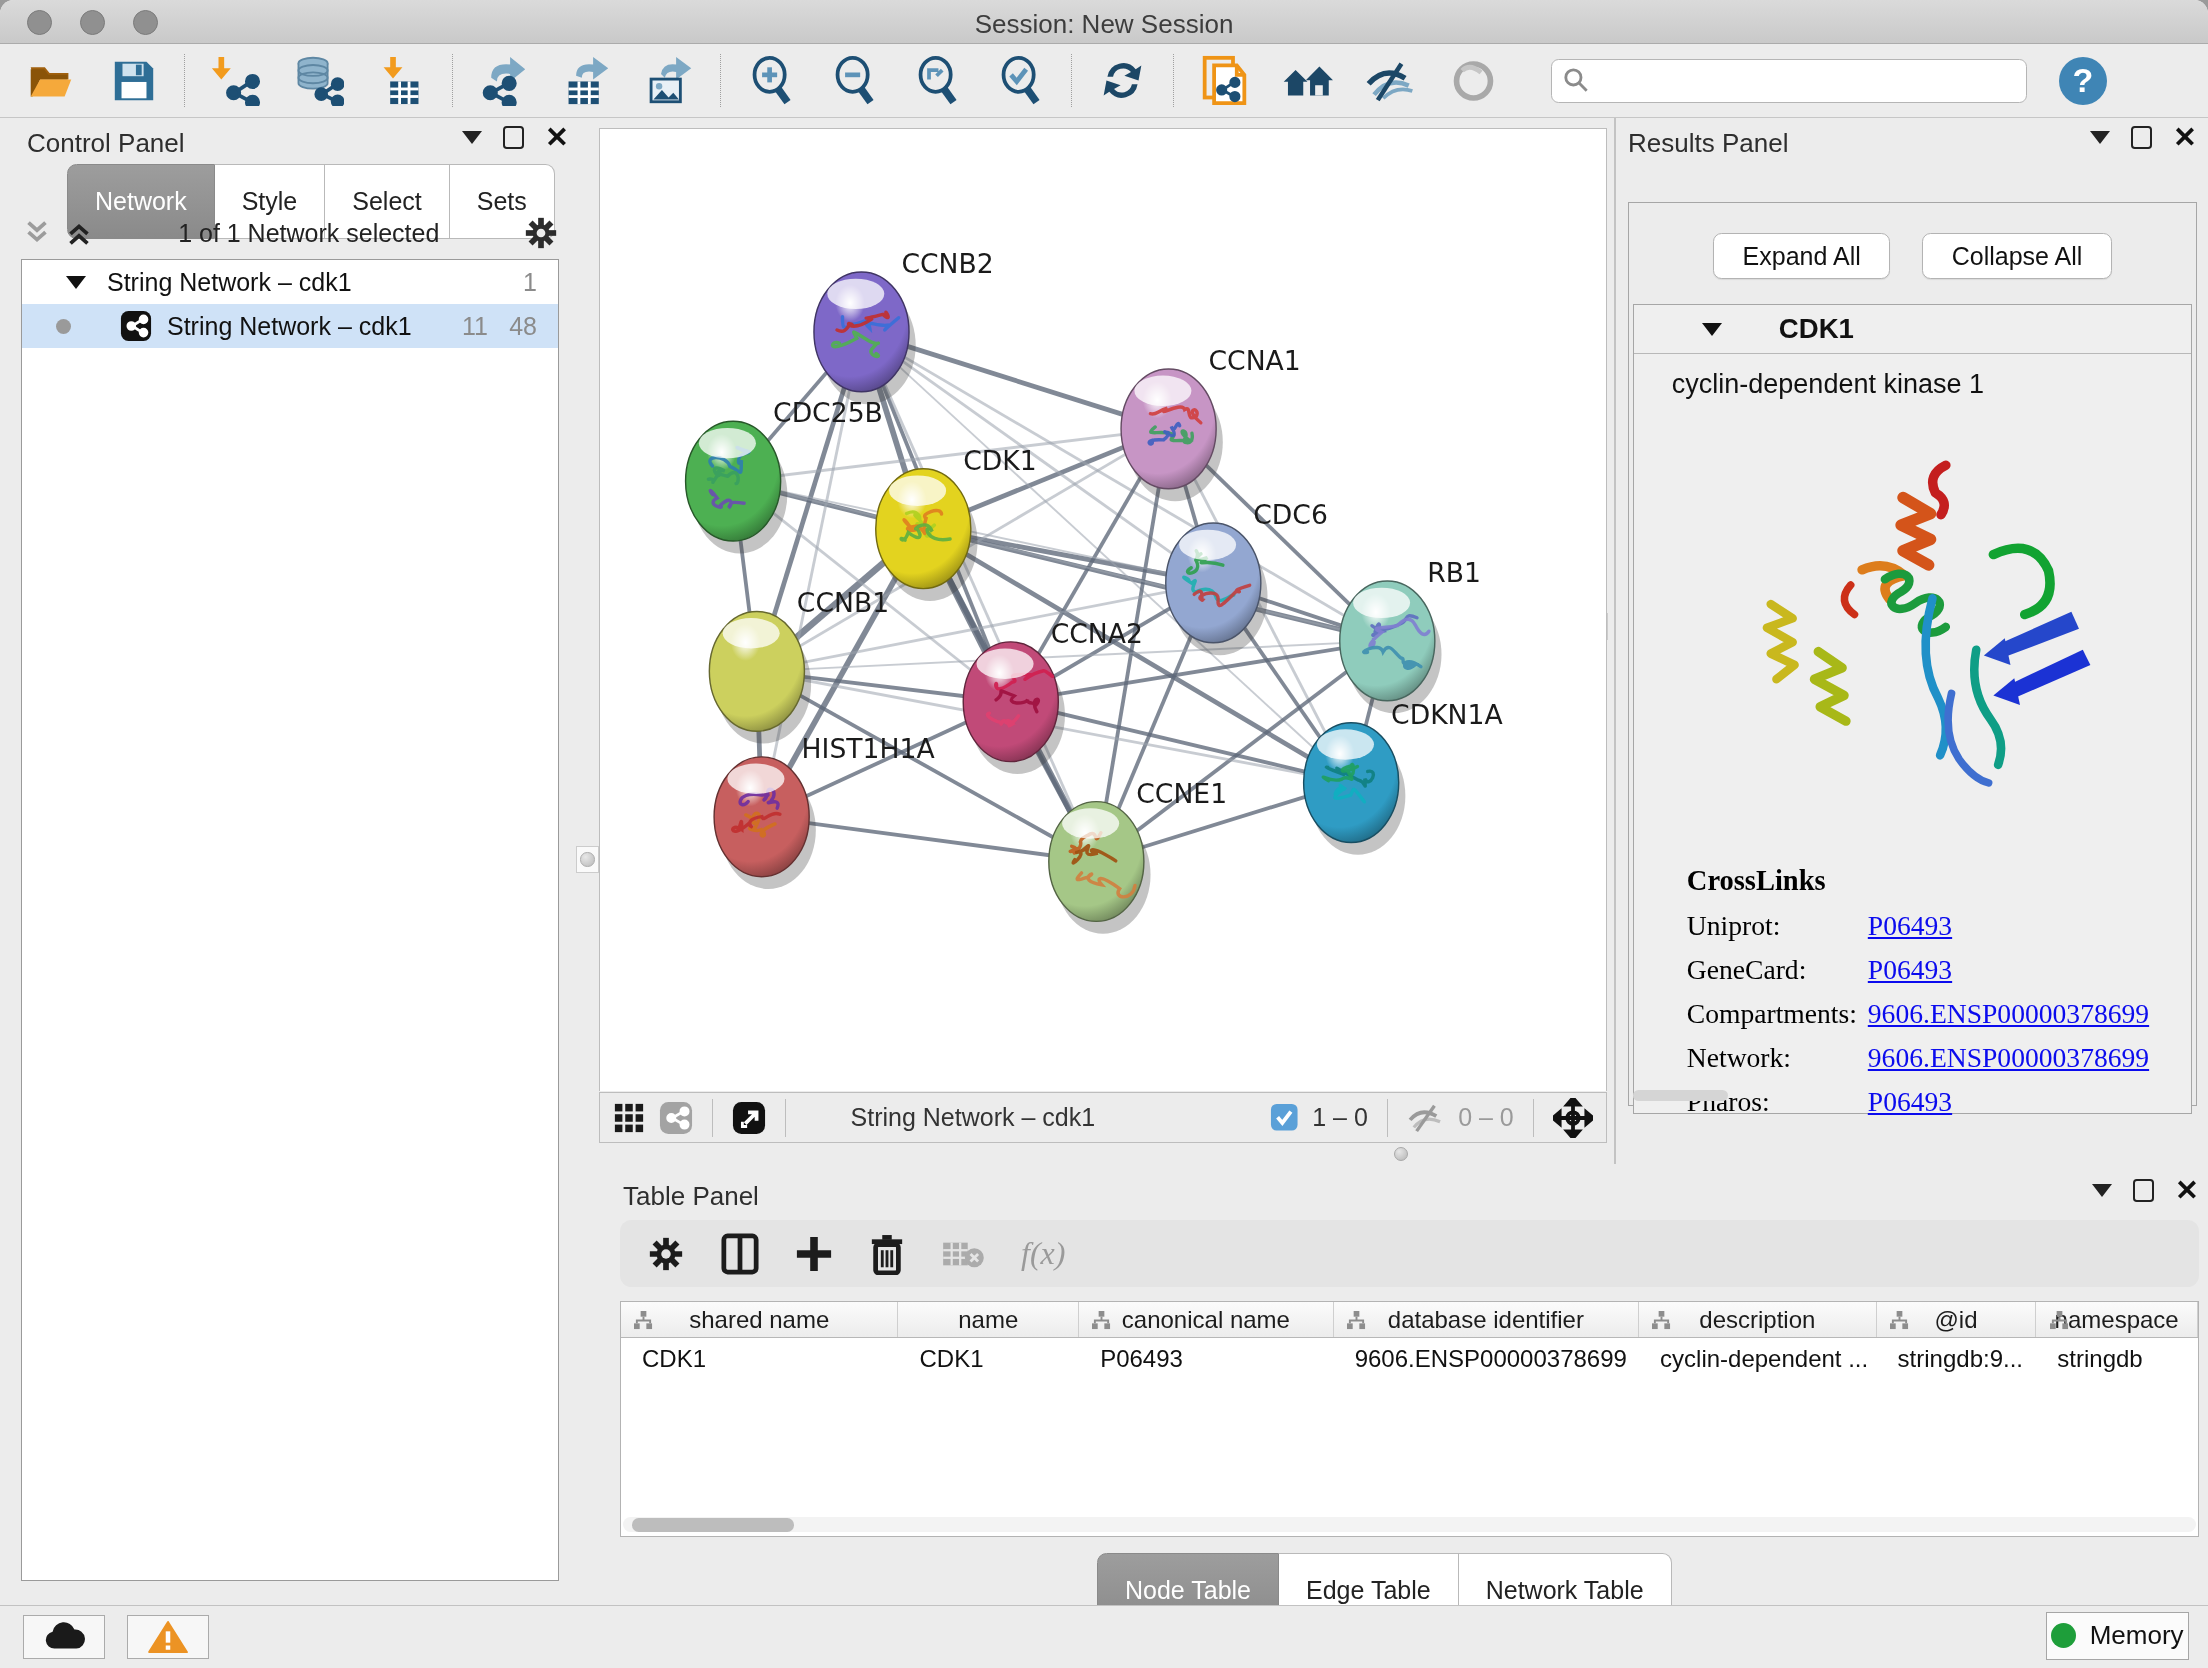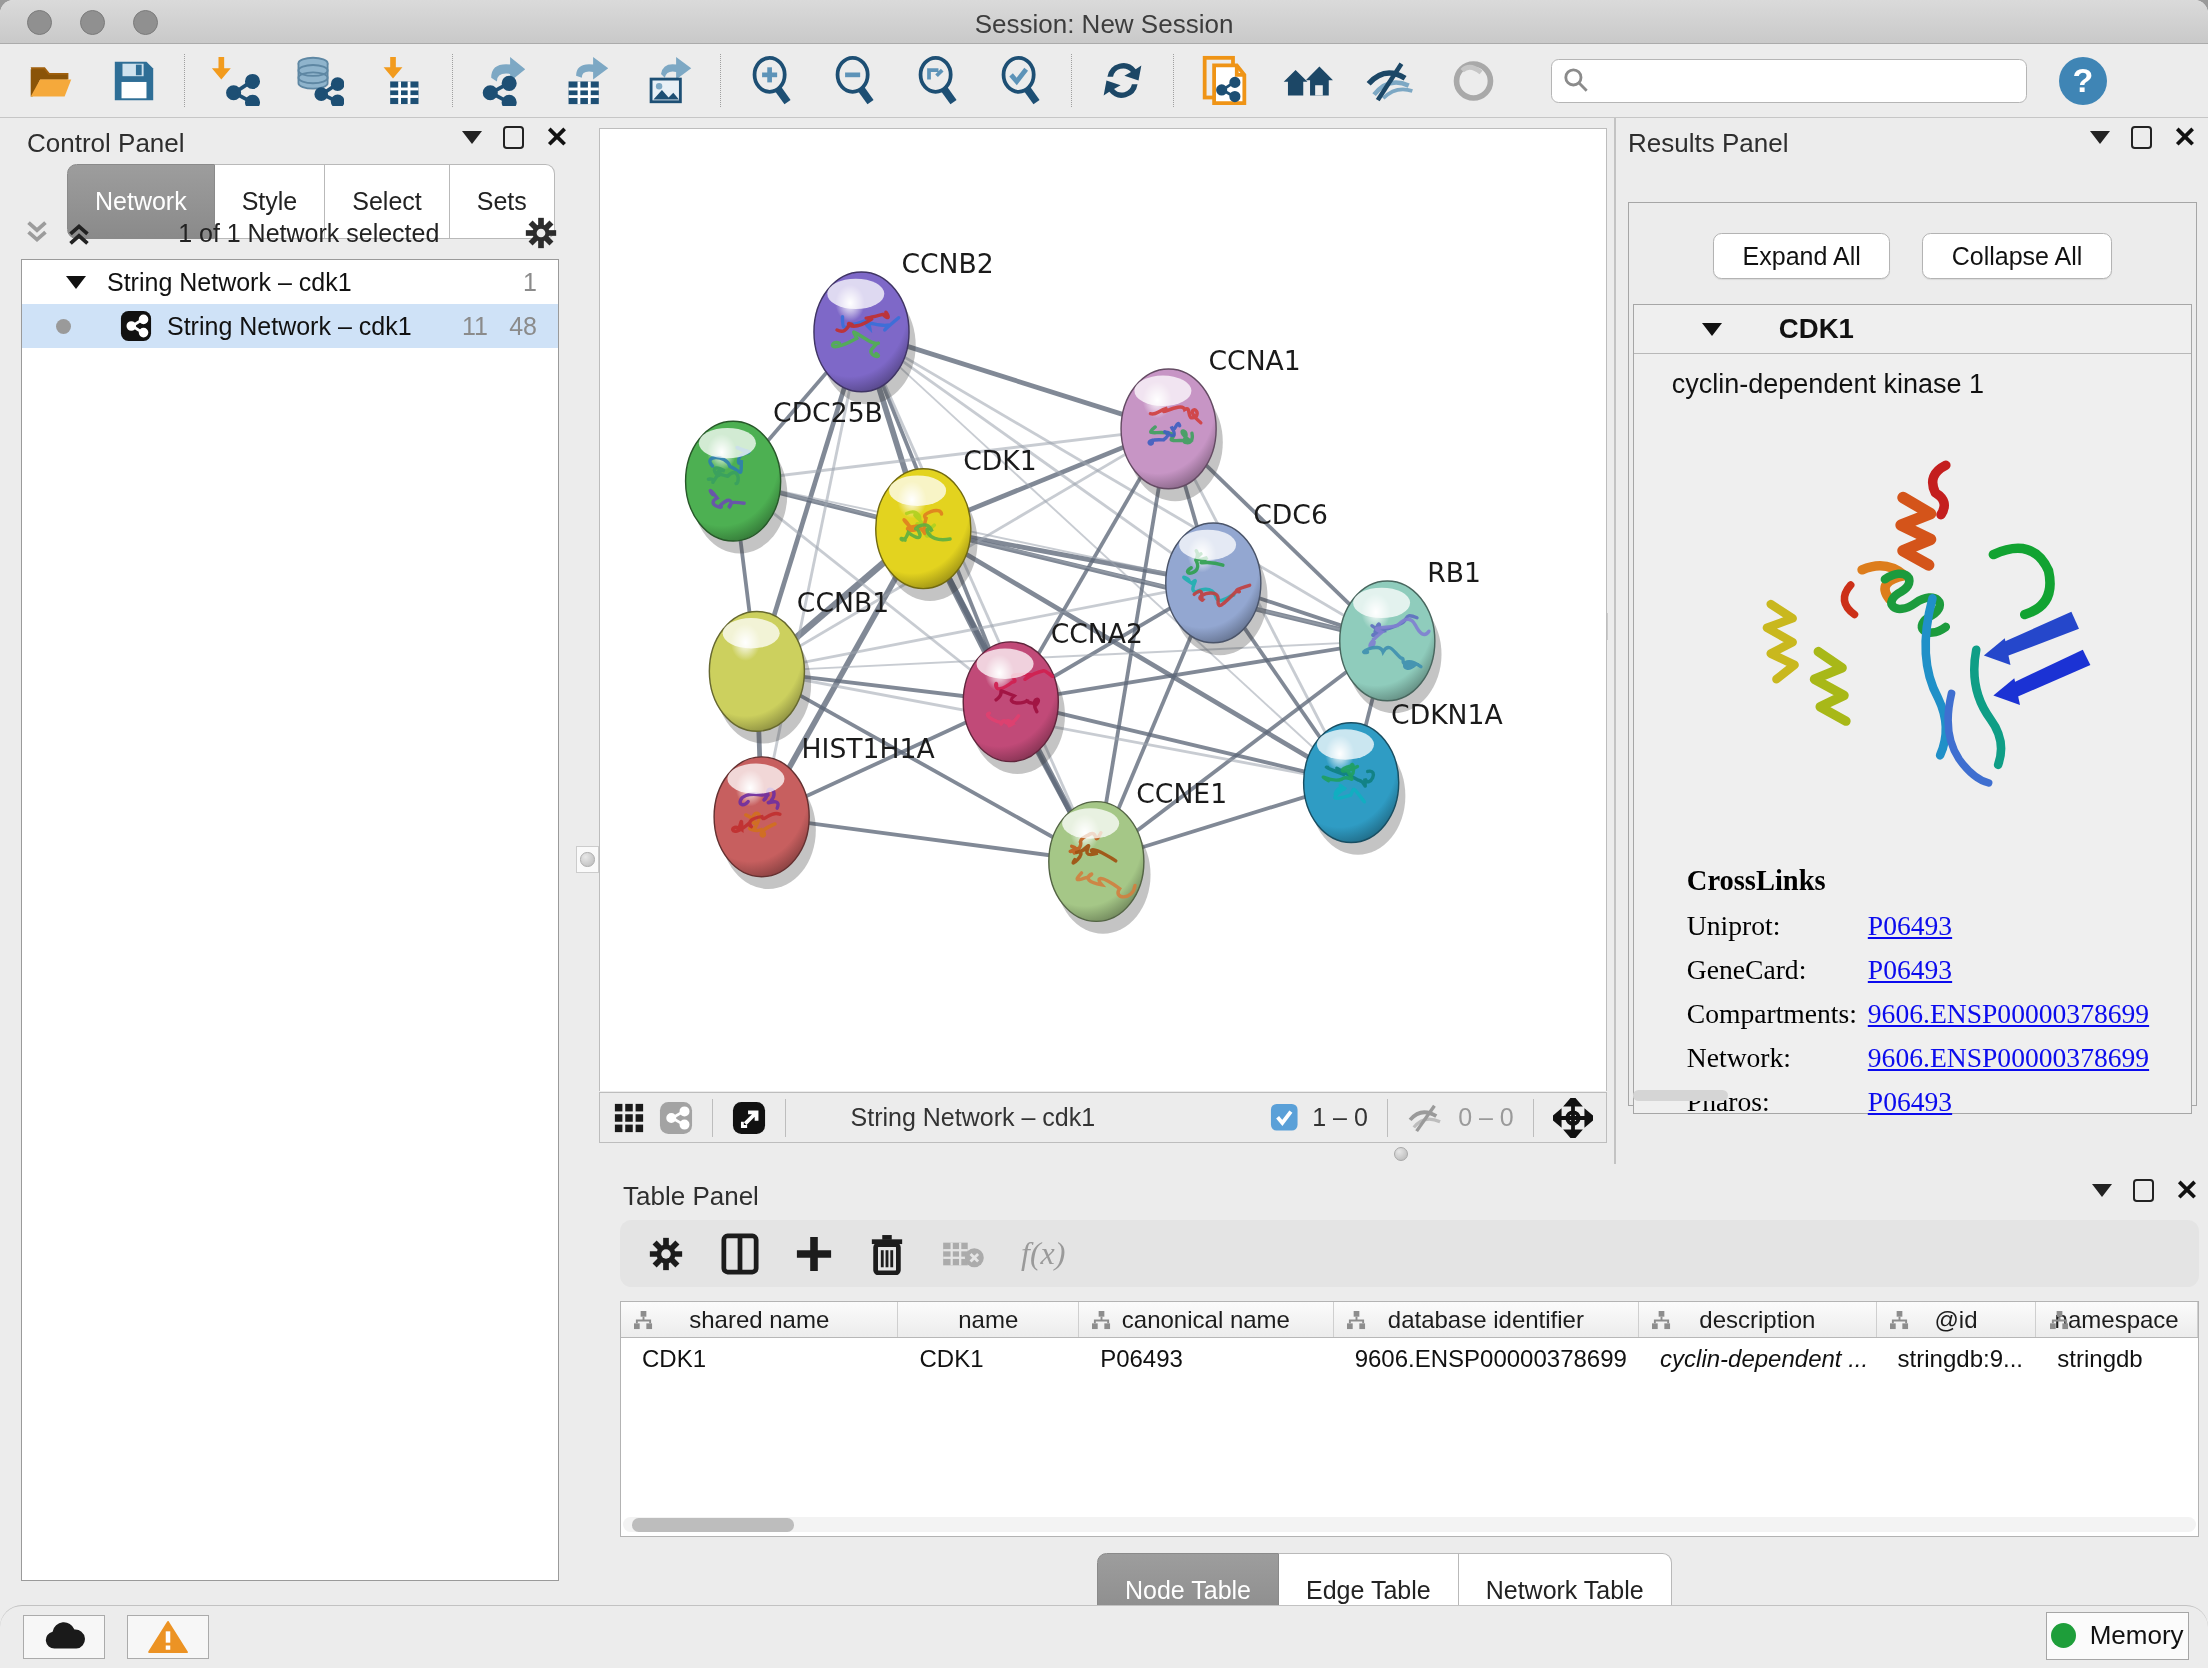--- a/index.html
+++ b/index.html
@@ -116,21 +116,21 @@
   .th{ position:relative; display:flex; align-items:center; justify-content:center;
     border-right:1px solid #cfcfcf; font-size:24px; color:#1c1c1c; }
   .th .colicon{ position:absolute; left:13.3px; top:8.6px; }
   .tbl-row{ display:flex; height:42px; font-size:24px; color:#111; }
   .td{ display:flex; align-items:center; padding-left:21px; overflow:hidden; white-space:nowrap; }
   .tbl-hscroll{ position:absolute; left:1.9px; bottom:3.8px; width:1573px; height:15px; background:#f3f3f3; border-radius:7.6px;}
   .tbl-hscroll .thumb{ position:absolute; left:9.5px; top:1px; width:162px; height:13.3px; background:#bdbdbd; border-radius:6.7px; }
   .tbl-tabs{ position:absolute; left:1097px; top:1553px; }
   
   .statusbar{ position:absolute; left:0; top:1605px; width:100%; height:63px;
-    background:#ececec; border-top:1px solid #c2c2c2;border-radius:22px; }
+    background:#ececec; border-top:1px solid #c2c2c2; }
   .sb-btn{ position:absolute; top:8.6px; width:82px; height:44px; background:#f7f7f7;
     border:1.9px solid #ababab; display:flex; align-items:center; justify-content:center; }
   .mem-btn{ position:absolute; right:19px; top:5.7px; width:143px; height:48px; background:#fbfbfb;
     border:1.9px solid #a6a6a6; display:flex; align-items:center; justify-content:center; gap:13.3px;
     font-size:26px; color:#111; }
   .mem-dot{ width:25px; height:25px; border-radius:50%; background:#1e9e3a; }
   svg{ display:block; }
   .fx{ font-family:"Liberation Serif", serif; font-style:italic; font-size:32px; color:#9a9a9a; }
 </style>
 </head>
@@ -894,21 +894,21 @@
           </svg>
           <span>namespace</span>
         </div>
       </div>
     <div id="tbl-rows">
         <div class="tbl-row">
           <div class="td" style="width: 278px;">CDK1</div>
           <div class="td" style="width: 181px;">CDK1</div>
           <div class="td" style="width: 255px;">P06493</div>
           <div class="td" style="width: 306px;">9606.ENSP00000378699</div>
-          <div class="td" style="width: 238px; font-style: italic;">cyclin-dependent ...</div>
+          <div class="td" style="width: 238px;">cyclin-dependent ...</div>
           <div class="td" style="width: 160px;">stringdb:9...</div>
           <div class="td" style="width: 162px;">stringdb</div>
         </div>
       </div>
     <div class="tbl-hscroll">
         <div class="thumb"></div>
       </div>
   </div>
 
   <div class="seg tbl-tabs" id="tbl-tabs">

